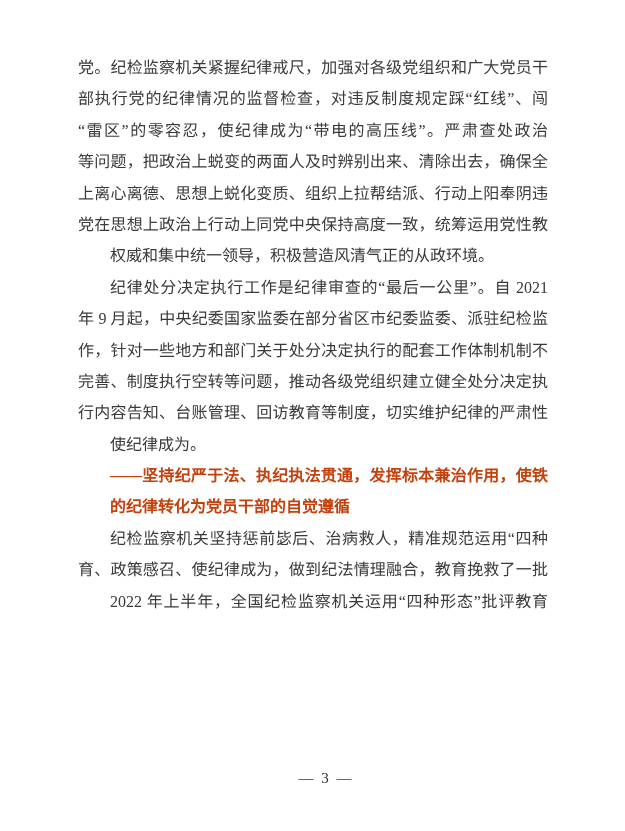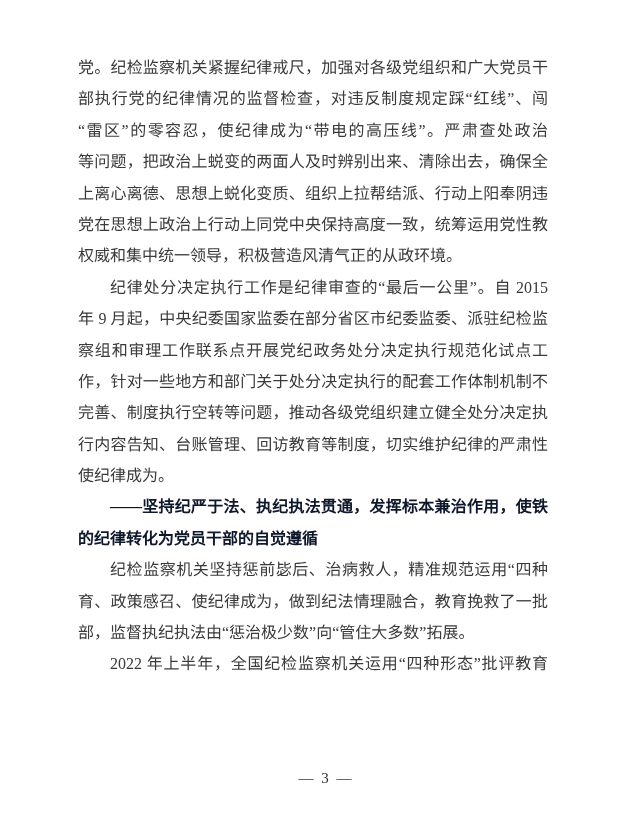--- a/index.html
+++ b/index.html
@@ -34,27 +34,28 @@
   
   .just {
     text-align: justify;
     text-align-last: justify;
     text-justify: inter-character;
   }
   
   .end {
     text-align: right;
     text-align-last: left;
+    margin-left: 32px;
   }
   .indent {
     text-indent: 32px;
   }
   .bold {
     font-weight: 700;
-    color: #0f172a;
+    color: #c2410c;
   }
   .pageno {
     position: absolute;
     left: 0;
     top: 766px;
     width: 100%;
     text-align: center;
     font-size: 15px;
     line-height: 24px;
     color: #2e2e2e;
@@ -72,38 +73,36 @@
       <div class="line just">党。纪检监察机关紧握纪律戒尺，加强对各级党组织和广大党员干</div>
       <div class="line just">部执行党的纪律情况的监督检查，对违反制度规定踩“红线”、闯</div>
       <div class="line just">“雷区”的零容忍，使纪律成为“带电的高压线”。严肃查处政治</div>
       <div class="line just">等问题，把政治上蜕变的两面人及时辨别出来、清除出去，确保全</div>
       <div class="line just">上离心离德、思想上蜕化变质、组织上拉帮结派、行动上阳奉阴违</div>
       <div class="line just">党在思想上政治上行动上同党中央保持高度一致，统筹运用党性教</div>
       <div class="line end">权威和集中统一领导，积极营造风清气正的从政环境。</div>
     </div>
 
     <div>
-      <div class="line just indent">纪律处分决定执行工作是纪律审查的“最后一公里”。自 2015</div>
+      <div class="line just indent">纪律处分决定执行工作是纪律审查的“最后一公里”。自 2021</div>
       <div class="line just">年 9 月起，中央纪委国家监委在部分省区市纪委监委、派驻纪检监</div>
-      <div class="line just">察组和审理工作联系点开展党纪政务处分决定执行规范化试点工</div>
       <div class="line just">作，针对一些地方和部门关于处分决定执行的配套工作体制机制不</div>
       <div class="line just">完善、制度执行空转等问题，推动各级党组织建立健全处分决定执</div>
       <div class="line just">行内容告知、台账管理、回访教育等制度，切实维护纪律的严肃性</div>
       <div class="line end">使纪律成为。</div>
     </div>
 
     <div>
       <div class="line just indent bold">——坚持纪严于法、执纪执法贯通，发挥标本兼治作用，使铁</div>
       <div class="line end bold">的纪律转化为党员干部的自觉遵循</div>
     </div>
 
     <div>
       <div class="line just indent">纪检监察机关坚持惩前毖后、治病救人，精准规范运用“四种</div>
       <div class="line just">育、政策感召、使纪律成为，做到纪法情理融合，教育挽救了一批干</div>
-      <div class="line end">部，监督执纪执法由“惩治极少数”向“管住大多数”拓展。</div>
     </div>
 
     <div>
       <div class="line just indent">2022 年上半年，全国纪检监察机关运用“四种形态”批评教育</div>
     </div>
 
   </div>
 
   <div class="pageno">— 3 —</div>
 

